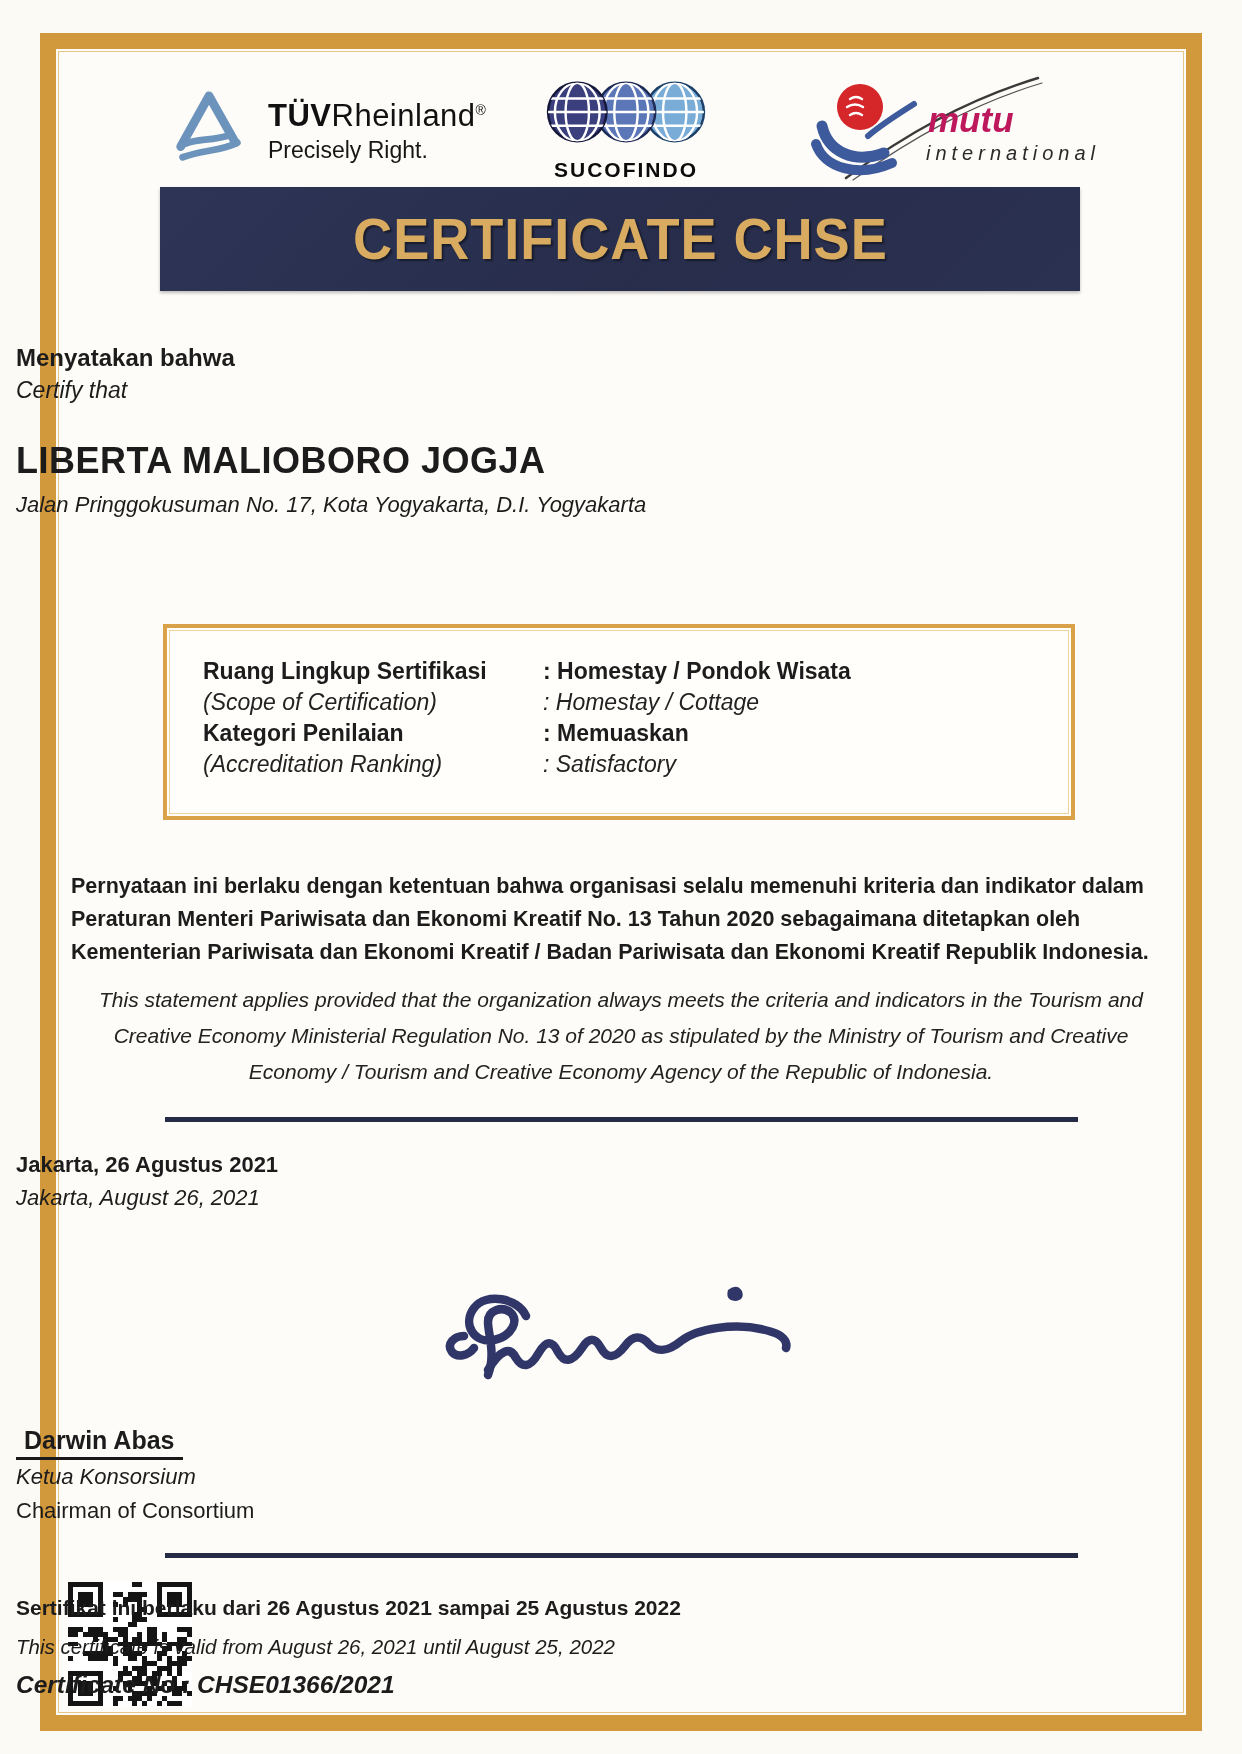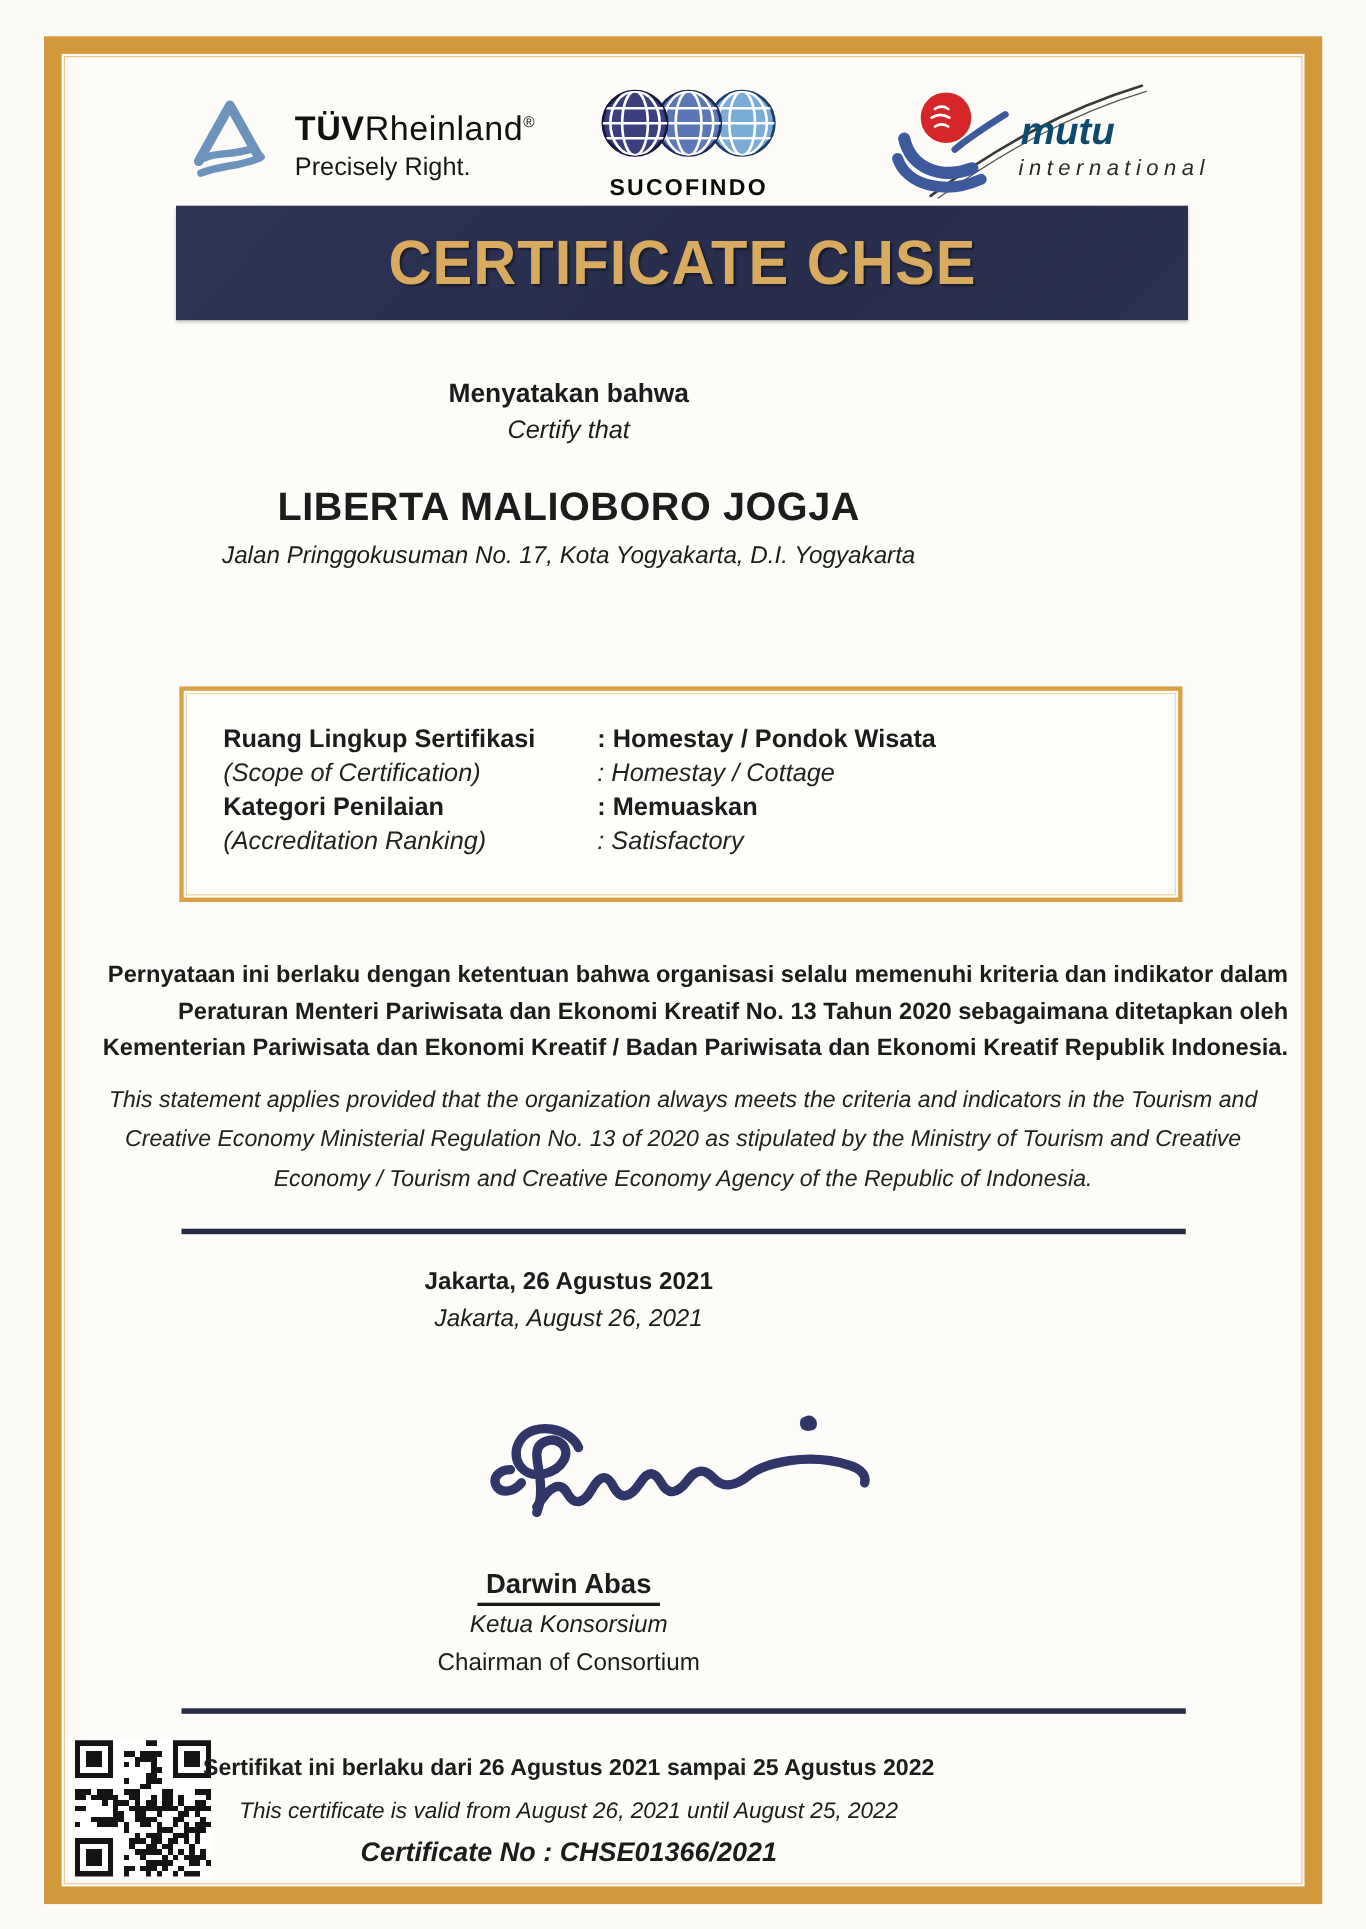--- a/index.html
+++ b/index.html
@@ -7,34 +7,34 @@
     position:relative;width:1242px;height:1754px;margin:0 auto;
     background:#fbfaf5;overflow:hidden;
     font-family:"Liberation Sans",sans-serif;color:#1c1c1c;padding-left:20px;
   }
   .frame{
     position:absolute;left:40px;top:33px;width:1162px;height:1698px;
     box-sizing:border-box;border:16px solid #d2983c;background:#fdfcf8;
     box-shadow:inset 0 0 0 2px #fdfcf8, inset 0 0 0 3px #e7c488;
   }
   .abs{position:absolute;}
-  .centered{left:4px;width:1026px;text-align:center;}
+  .centered{left:16px;width:1026px;}
 
   
   .logo-tuv{left:168px;top:88px;display:flex;align-items:center;gap:18px;}
   .tuv-line1{font-size:31px;color:#111;letter-spacing:.5px;}
   .tuv-line1 .b{font-weight:bold;}
   .tuv-reg{font-size:14px;vertical-align:super;}
   .tuv-tagline{font-size:23px;color:#161616;margin-top:3px;}
 
   .logo-suco{left:538px;top:76px;width:176px;text-align:center;}
   .suco-label{font-weight:bold;font-size:21px;letter-spacing:2px;color:#0b0b0b;margin-top:2px;}
 
   .logo-mutu{left:806px;top:74px;width:270px;height:110px;}
-  .mutu-word{position:absolute;left:122px;top:26px;font-weight:bold;font-style:italic;font-size:35px;color:#0c4a6e;}
+  .mutu-word{position:absolute;left:122px;top:26px;font-weight:bold;font-style:italic;font-size:35px;color:#be185d;}
   .mutu-sub{position:absolute;left:120px;top:68px;font-style:italic;font-size:20px;letter-spacing:5px;color:#2a2a2a;}
 
   
   .banner{
     left:160px;top:187px;width:920px;height:104px;
     background:linear-gradient(135deg,#2e3455 0%,#272d4b 55%,#2b3150 100%);
     display:flex;align-items:center;justify-content:center;
     box-shadow:0 2px 3px rgba(0,0,0,.25);
   }
   .banner h1{
@@ -55,21 +55,21 @@
     left:163px;top:624px;width:912px;height:196px;box-sizing:border-box;
     border:4px solid #d9a249;background:#fffefb;
     box-shadow:inset 0 0 0 2px #fffefb, inset 0 0 0 3px #ecd3a0;
     display:grid;grid-template-columns:340px auto;align-content:start;
     padding:28px 10px 0 36px;
   }
   .cell .l1{font-size:23px;font-weight:bold;line-height:30px;}
   .cell .l2{font-size:23px;font-style:italic;line-height:32px;color:#222;}
 
   
-  .statement-id{top:870px;left:71px;width:1100px;text-align:right;
+  .statement-id{top:870px;left:71px;width:1100px;text-align:left;
     font-size:21.5px;font-weight:bold;line-height:33px;}
   .statement-en{top:982px;left:78px;width:1086px;text-align:center;
     font-size:21px;font-style:italic;line-height:36px;color:#222;}
 
   .rule{left:165px;width:913px;height:5px;background:#262c45;}
   .rule-1{top:1117px;}
   .rule-2{top:1553px;}
 
   .dateline-id{top:1152px;font-size:22px;font-weight:bold;}
   .dateline-en{top:1185px;font-size:22px;font-style:italic;}

